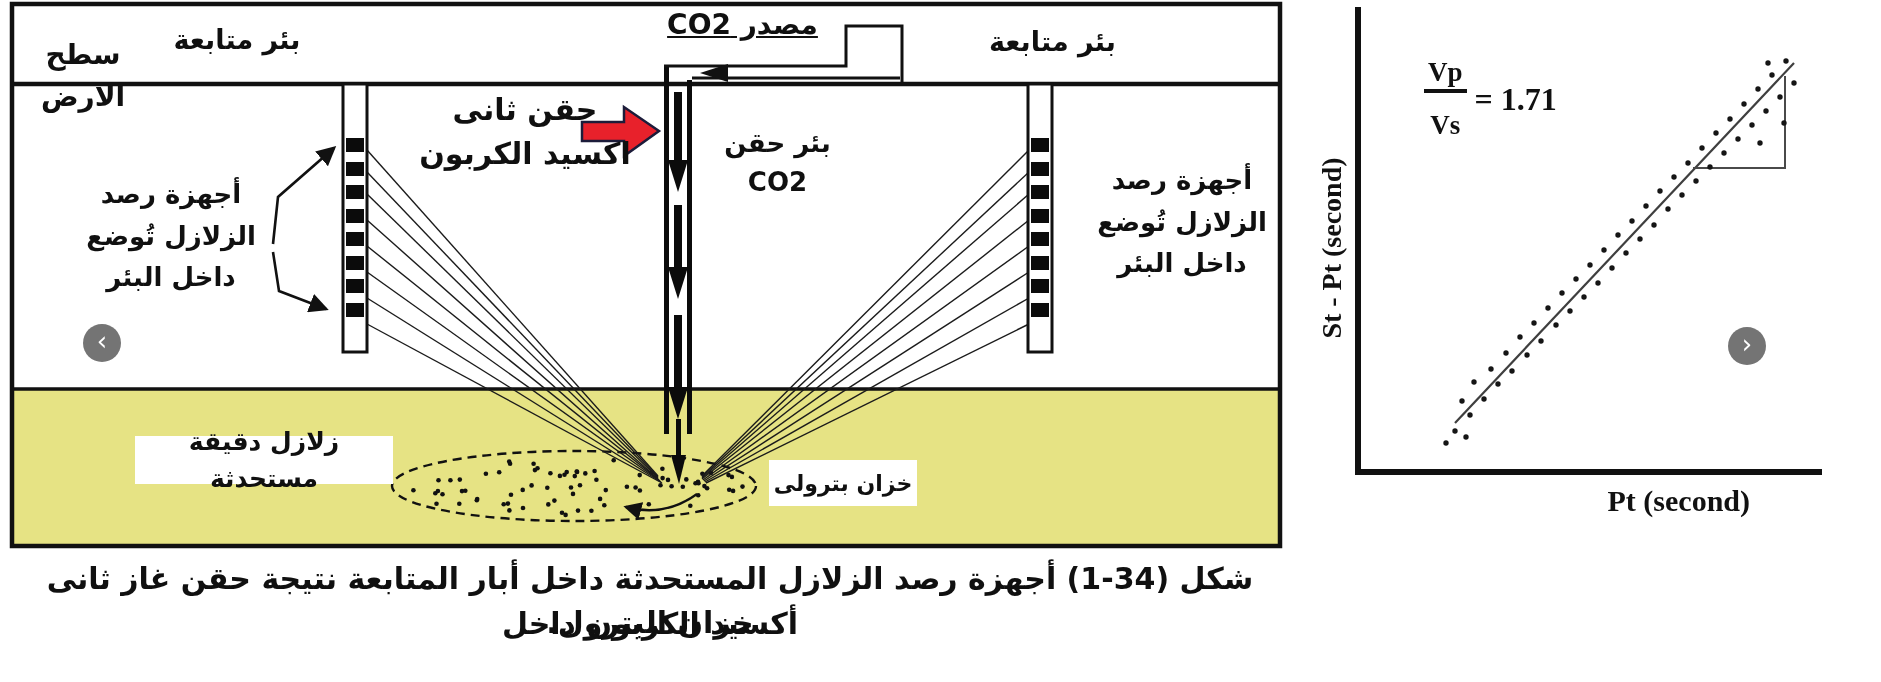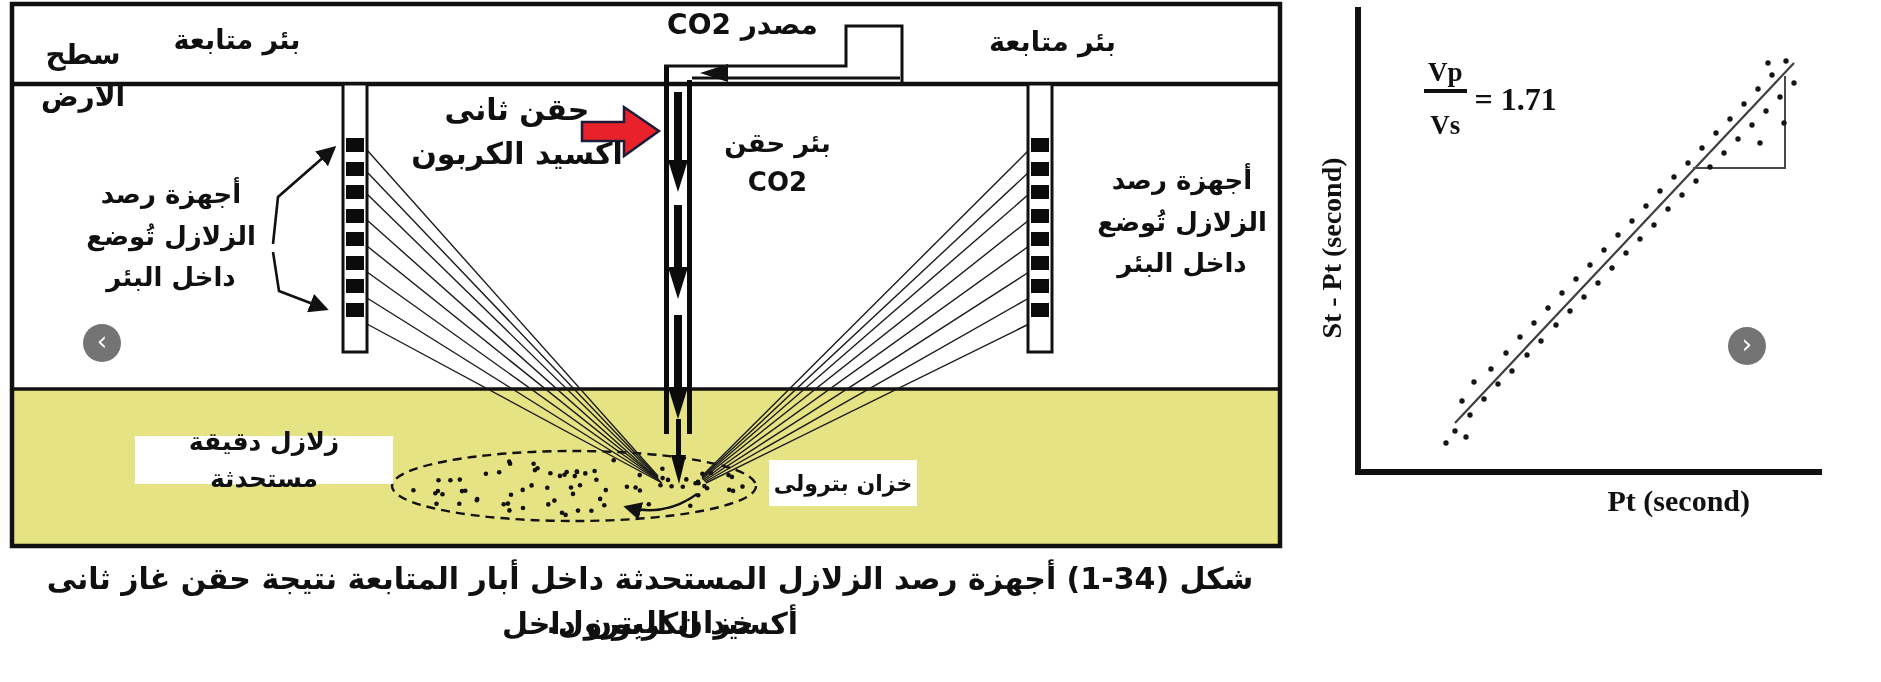--- a/index.html
+++ b/index.html
@@ -196,23 +196,23 @@
       <path d="M664,66 L846,66 L846,26 L902,26 L902,82"></path>
       <path d="M692,78 L900,78"></path>
       <polygon points="728,64 728,82 700,73" fill="#111" stroke="none"></polygon>
     </g>
 
     <polygon points="582,122 624,122 624,107 659,131 624,156 624,141 582,141" fill="#e8212b" stroke="#1c1c3a" stroke-width="2.5"></polygon>
   </svg>
 
   <div class="abs ar" style="left:28px;top:34px;width:110px;font-size:28px;">سطح الارض</div>
   <div class="abs ar" style="left:172px;top:20px;width:130px;font-size:27px;">بئر متابعة</div>
-  <div class="abs ar" style="left:645px;top:4px;width:195px;font-size:28px;">مصدر CO2</div>
+  <div class="abs ar" style="left:645px;top:4px;width:195px;font-size:28px;text-decoration:underline;">مصدر CO2</div>
   <div class="abs ar" style="left:980px;top:22px;width:145px;font-size:27px;">بئر متابعة</div>
-  <div class="abs ar" style="left:392px;top:88px;width:250px;font-size:30px;line-height:1.45;">حقن ثانى
+  <div class="abs ar" style="left:400px;top:88px;width:250px;font-size:30px;line-height:1.45;">حقن ثانى
 اكسيد الكربون</div>
   <div class="abs ar" style="left:695px;top:124px;width:165px;font-size:26px;">بئر حقن CO2</div>
   <div class="abs ar" style="left:66px;top:174px;width:210px;font-size:26px;line-height:1.6;">أجهزة رصد
 الزلازل تُوضع
 داخل البئر</div>
   <div class="abs ar" style="left:1093px;top:160px;width:178px;font-size:26px;line-height:1.6;">أجهزة رصد
 الزلازل تُوضع
 داخل البئر</div>
   <div class="abs ar whitebox" style="left:135px;top:436px;width:258px;height:48px;font-size:25px;justify-content:flex-end;"><span>زلازل دقيقة مستحدثة</span></div>
   <div class="abs ar whitebox" style="left:769px;top:460px;width:148px;height:46px;font-size:22px;"><span>خزان بترولى</span></div>

